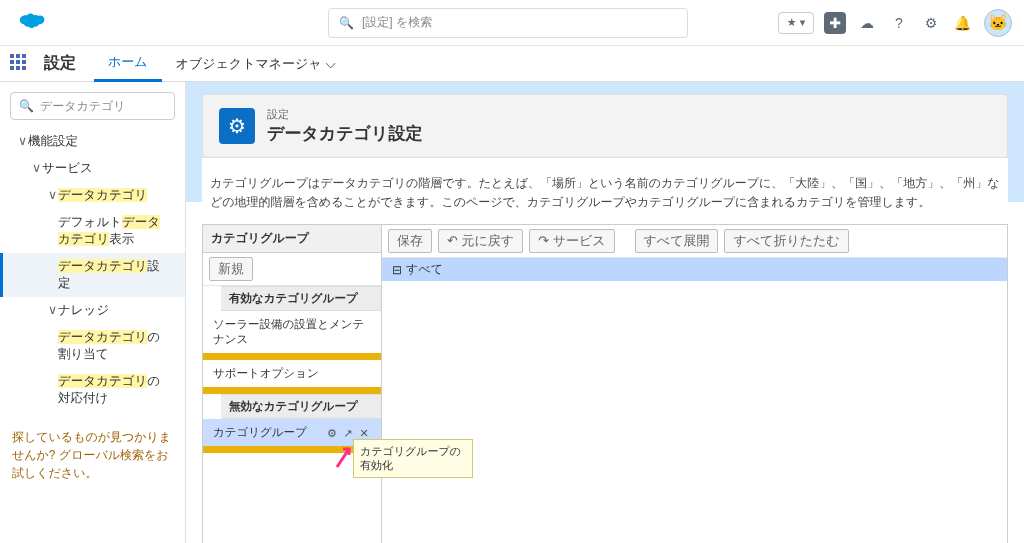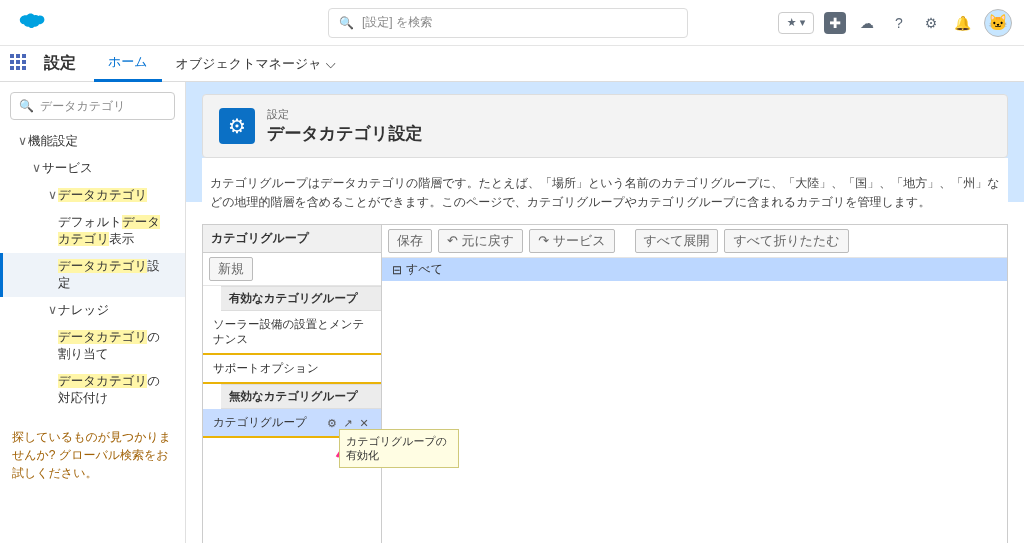--- a/index.html
+++ b/index.html
@@ -38,28 +38,28 @@
 .ph-text h1 { font-size: 17px; font-weight: 700; }
 .intro { background: #fff; padding: 16px 8px 12px; font-size: 12px; color: #444; line-height: 1.6; }
 .panels { display: flex; gap: 0; }
 .panel { border: 1px solid #ccc; background: #fff; }
 .panel.left { width: 180px; }
 .panel.right { flex: 1; border-left: none; min-height: 320px; }
 .p-head { background: #f0f0f0; border-bottom: 1px solid #ccc; padding: 5px 8px; font-size: 12px; font-weight: 600; }
 .toolbar { padding: 4px 6px; border-bottom: 1px solid #e5e5e5; display: flex; gap: 6px; align-items: center; }
 .tbtn { border: 1px solid #bbb; background: #f6f6f6; border-radius: 2px; padding: 2px 8px; font-size: 13px; color: #666; cursor: pointer; }
 .section-h { background: #ececec; border-top: 1px solid #ddd; border-bottom: 1px solid #ddd; padding: 4px 8px; font-size: 11.5px; font-weight: 600; margin-left: 18px; }
-.grp-item { padding: 6px 10px; font-size: 11.5px; color: #333; border-bottom: 2px solid #eab308; line-height: 1.3; }
+.grp-item { padding: 6px 10px; font-size: 11.5px; color: #333; border-bottom: 7px solid #eab308; line-height: 1.3; }
 .grp-item.selected { background: #c7dcff; display: flex; align-items: center; justify-content: space-between; position: relative; }
 .grp-actions { display: flex; gap: 2px; align-items: center; }
 .ga { width: 14px; height: 14px; display: flex; align-items: center; justify-content: center; color: #555; cursor: pointer; font-size: 11px; }
 .tree-row { padding: 3px 10px; font-size: 12px; }
 .tree-row.root { background: #bcd7ff; display: flex; align-items: center; gap: 4px; }
 .tree-row.child { background: #fffde0; padding-left: 30px; color: #555; }
-.tooltip { position: absolute; top: 20px; left: 136px; background: #fffde3; border: 1px solid #d0c97a; padding: 4px 6px; font-size: 11px; width: 120px; z-index: 10; line-height: 1.3; }
+.tooltip { position: absolute; top: 20px; left: 150px; background: #fffde3; border: 1px solid #d0c97a; padding: 4px 6px; font-size: 11px; width: 120px; z-index: 10; line-height: 1.3; }
 .arrow { position: absolute; top: 24px; left: 130px; width: 26px; height: 26px; z-index: 9; }
 </style>
 </head>
 <body>
 
 <div class="header">
   <svg class="logo" viewBox="0 0 60 40">
       <path fill="#00a1e0" d="M25 8c3-4 9-4 12 0 2-1 5-1 7 1 4-2 10 1 10 6 0 5-4 8-9 8-1 3-5 5-8 4-2 3-7 3-9 0-3 1-7-1-8-4-4 0-7-3-7-7 0-5 5-9 12-8z"></path>
     </svg>
   <div class="search-box">

